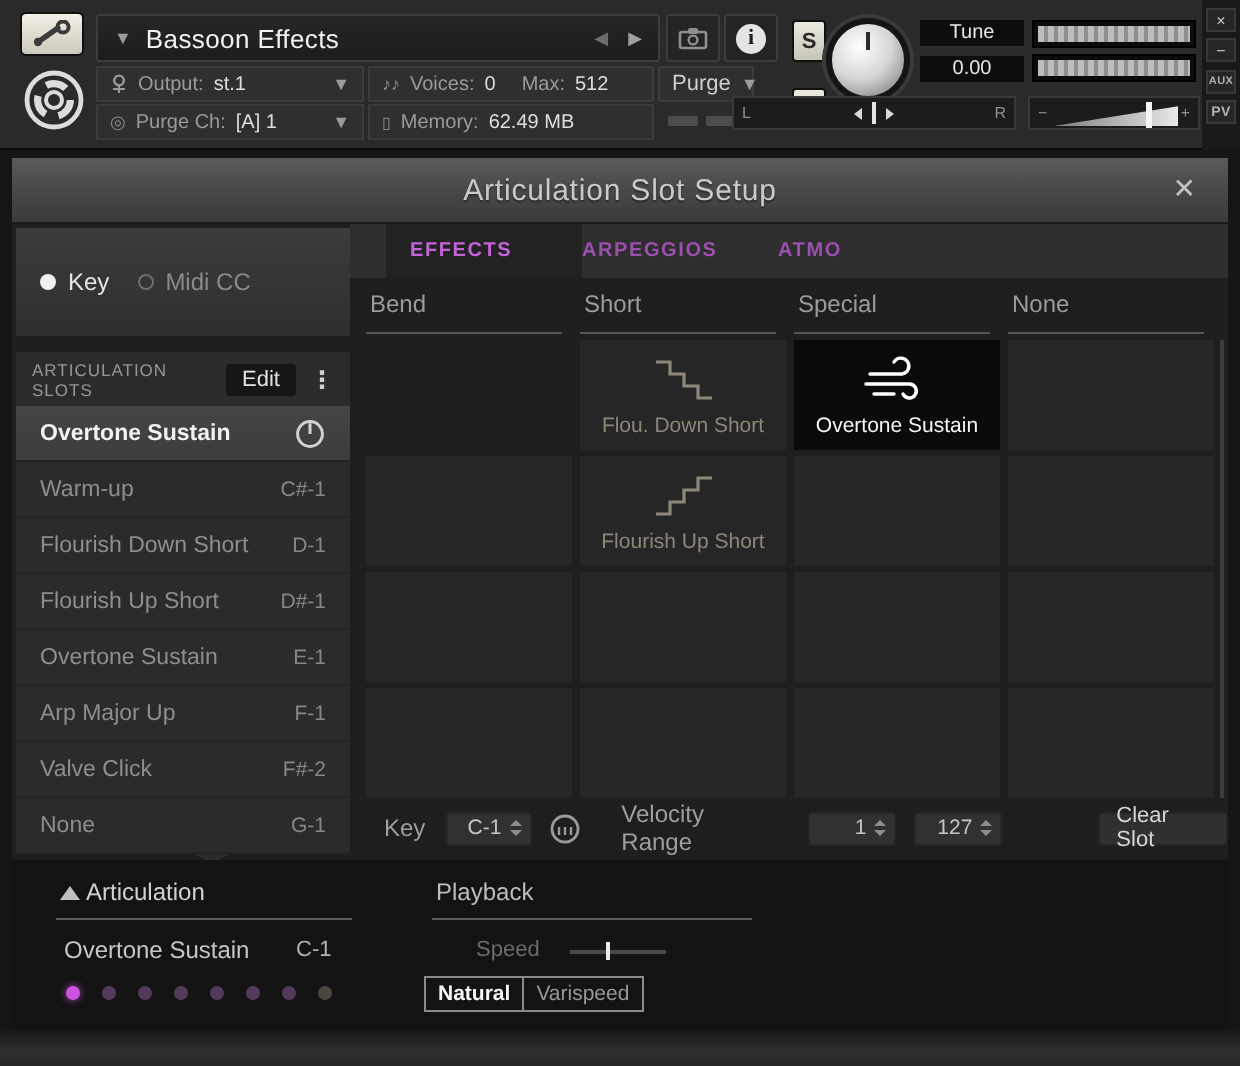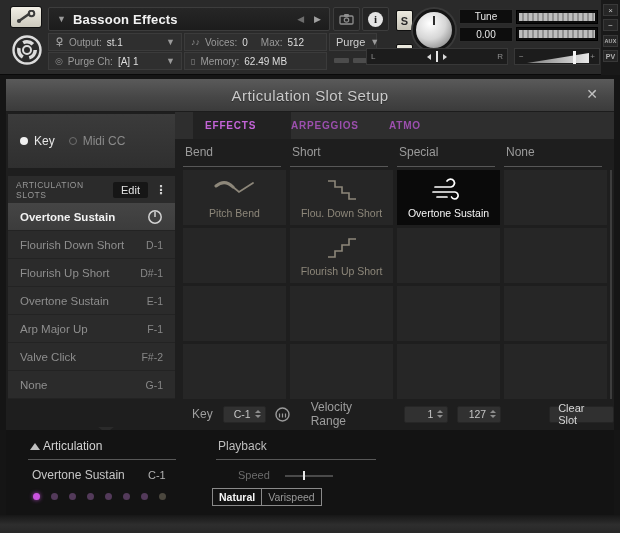--- a/index.html
+++ b/index.html
@@ -3,21 +3,21 @@
 <meta charset="utf-8">
 <style>
   *{margin:0;padding:0;box-sizing:border-box}
   body{background:#000;font-family:"Liberation Sans","DejaVu Sans",sans-serif;}
   .stage{position:relative;width:620px;height:533px;background:#151515;overflow:hidden}
   
   .rack{position:absolute;left:0;top:0;width:620px;height:75px;background:#2a2a2a;border-bottom:1px solid #0a0a0a}
   .wrench-btn{position:absolute;left:10px;top:6px;width:32px;height:22px;background:linear-gradient(#f2efe6,#ccc9bd);border:1px solid #101010;border-radius:3px;display:flex;align-items:center;justify-content:center}
   .logo{position:absolute;left:11px;top:34px;width:32px;height:32px}
   .titlebar{position:absolute;left:48px;top:7px;width:282px;height:24px;background:linear-gradient(#262626,#1c1c1c);border:1px solid #3d3d3d;border-radius:2px;display:flex;align-items:center;gap:7px;padding:0 8px}
-  .titlebar .tt{color:#f2f2f2;font-size:13px;font-weight:bold;letter-spacing:.2px}
+  .titlebar .tt{color:#f2f2f2;font-size:13px;font-weight:normal;letter-spacing:.2px}
   .dd{color:#9a9a9a;font-size:9px}
   .navarrows{margin-left:auto;display:flex;gap:10px;font-size:9px}
   .sqbtn{position:absolute;width:27px;height:24px;background:#242424;border:1px solid #3d3d3d;border-radius:2px;display:flex;align-items:center;justify-content:center}
   .hcell{position:absolute;height:18px;background:#2f2f2f;border:1px solid #3b3b3b;display:flex;align-items:center;gap:5px;padding:0 6px;font-size:10px;color:#9a9a9a}
   .hcell .val{color:#dedede}
   .hcell .dd{margin-left:auto}
   .ledrow{position:absolute;display:flex;gap:4px}
   .led{width:15px;height:5px;background:#4c4c4c;border-radius:1px}
   .led.lit{background:#969696;width:20px}
   .smbtn{position:absolute;width:17px;height:21px;background:linear-gradient(#eceadf,#c7c4b8);border:1px solid #101010;border-radius:2px;color:#2a2a2a;font-size:11px;font-weight:bold;display:flex;align-items:center;justify-content:center}
@@ -241,20 +241,24 @@
       <div class="srow sel">
         <span>Overtone Sustain</span>
         <span class="hold">
           <svg width="16" height="16" viewBox="0 0 16 16">
               <circle cx="8" cy="8" r="6.2" fill="none" stroke="#d2d2d2" stroke-width="1.5"></circle>
               <path d="M8 8 V2.6" stroke="#d2d2d2" stroke-width="1.5"></path>
             </svg>
         </span>
       </div>
       <div class="srow">
+        <span>Warm-up</span>
+        <span class="key">C#-1</span>
+      </div>
+      <div class="srow">
         <span>Flourish Down Short</span>
         <span class="key">D-1</span>
       </div>
       <div class="srow">
         <span>Flourish Up Short</span>
         <span class="key">D#-1</span>
       </div>
       <div class="srow">
         <span>Overtone Sustain</span>
         <span class="key">E-1</span>
@@ -279,29 +283,20 @@
         <div class="tab active" style="left:18px;width:98px">EFFECTS</div>
         <div class="tab" style="left:104px;width:98px">ARPEGGIOS</div>
         <div class="tab" style="left:202px;width:80px">ATMO</div>
       </div>
 
       <div class="colhead" style="left:8px">Bend</div>
       <div class="colhead" style="left:115px">Short</div>
       <div class="colhead" style="left:222px">Special</div>
       <div class="colhead" style="left:329px">None</div>
 
-      <div class="cell" style="left:8px;top:58px">
-        <span class="cicon">
-          <svg width="44" height="22" viewBox="0 0 44 22">
-            <path d="M3 9 C9 4 15 5 20 10" stroke="#8d877a" stroke-width="3" fill="none" stroke-linecap="round"></path>
-            <path d="M20 10 L26 15 L40 6" stroke="#8d877a" stroke-width="1.8" fill="none" stroke-linecap="round"></path>
-          </svg>
-        </span>
-        <span class="clabel">Pitch Bend</span>
-      </div>
       <div class="cell" style="left:115px;top:58px">
         <span class="cicon">
           <svg width="36" height="26" viewBox="0 0 36 26">
             <path d="M4 4 h7 v6 h7 v6 h7 v6 h7" stroke="#8d877a" stroke-width="1.6" fill="none"></path>
           </svg>
         </span>
         <span class="clabel">Flou. Down Short</span>
       </div>
       <div class="cell sel" style="left:222px;top:58px">
         <span class="cicon">

